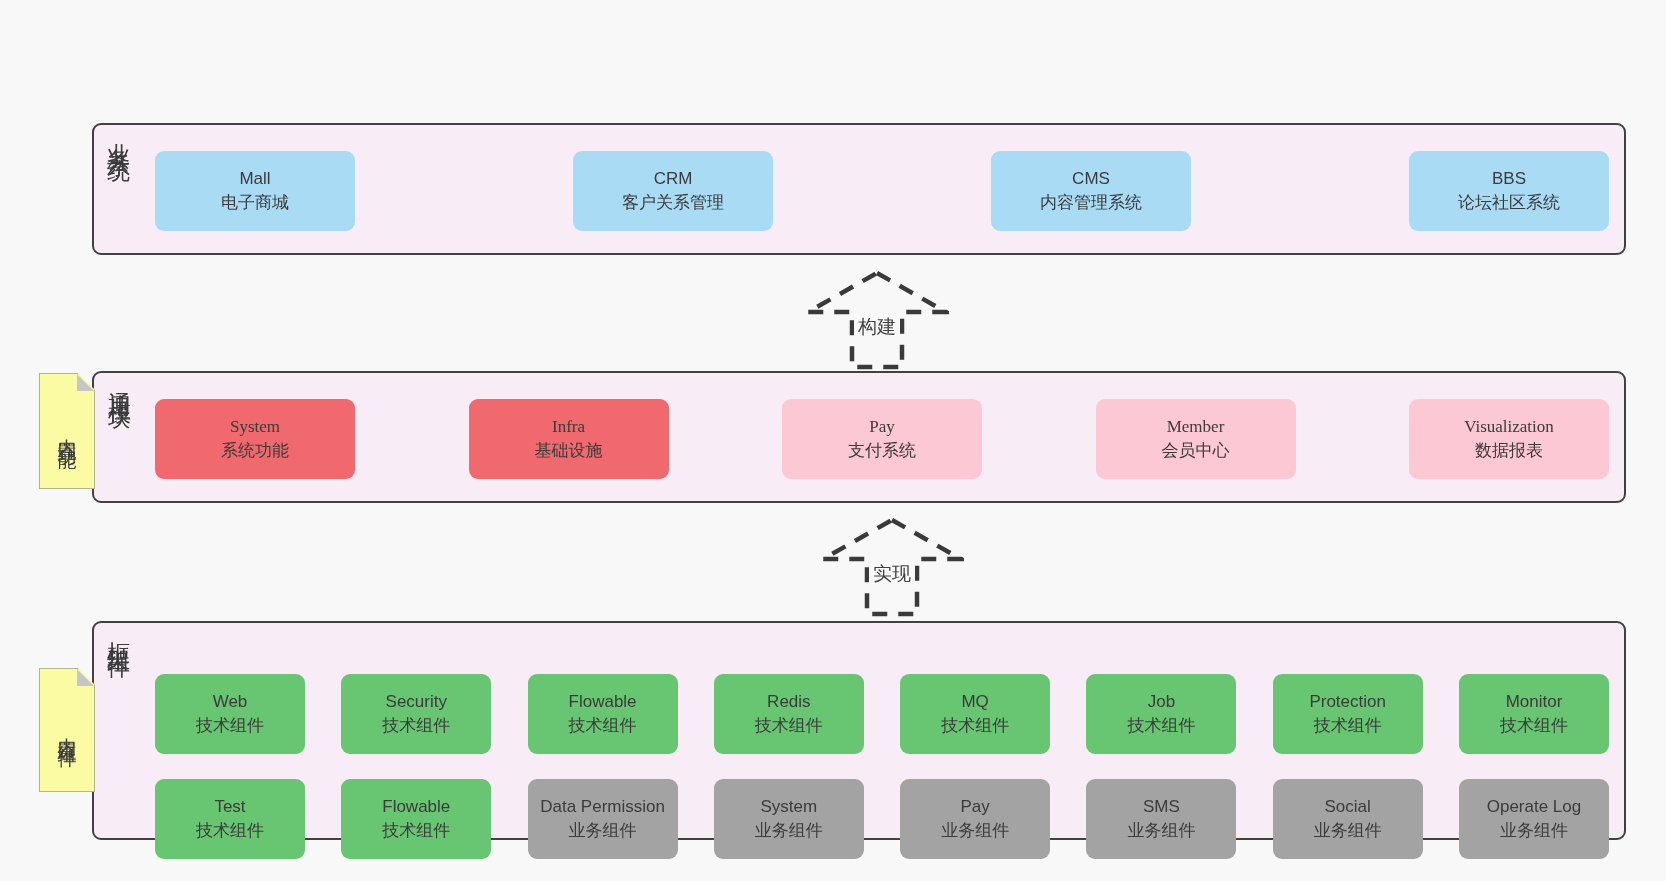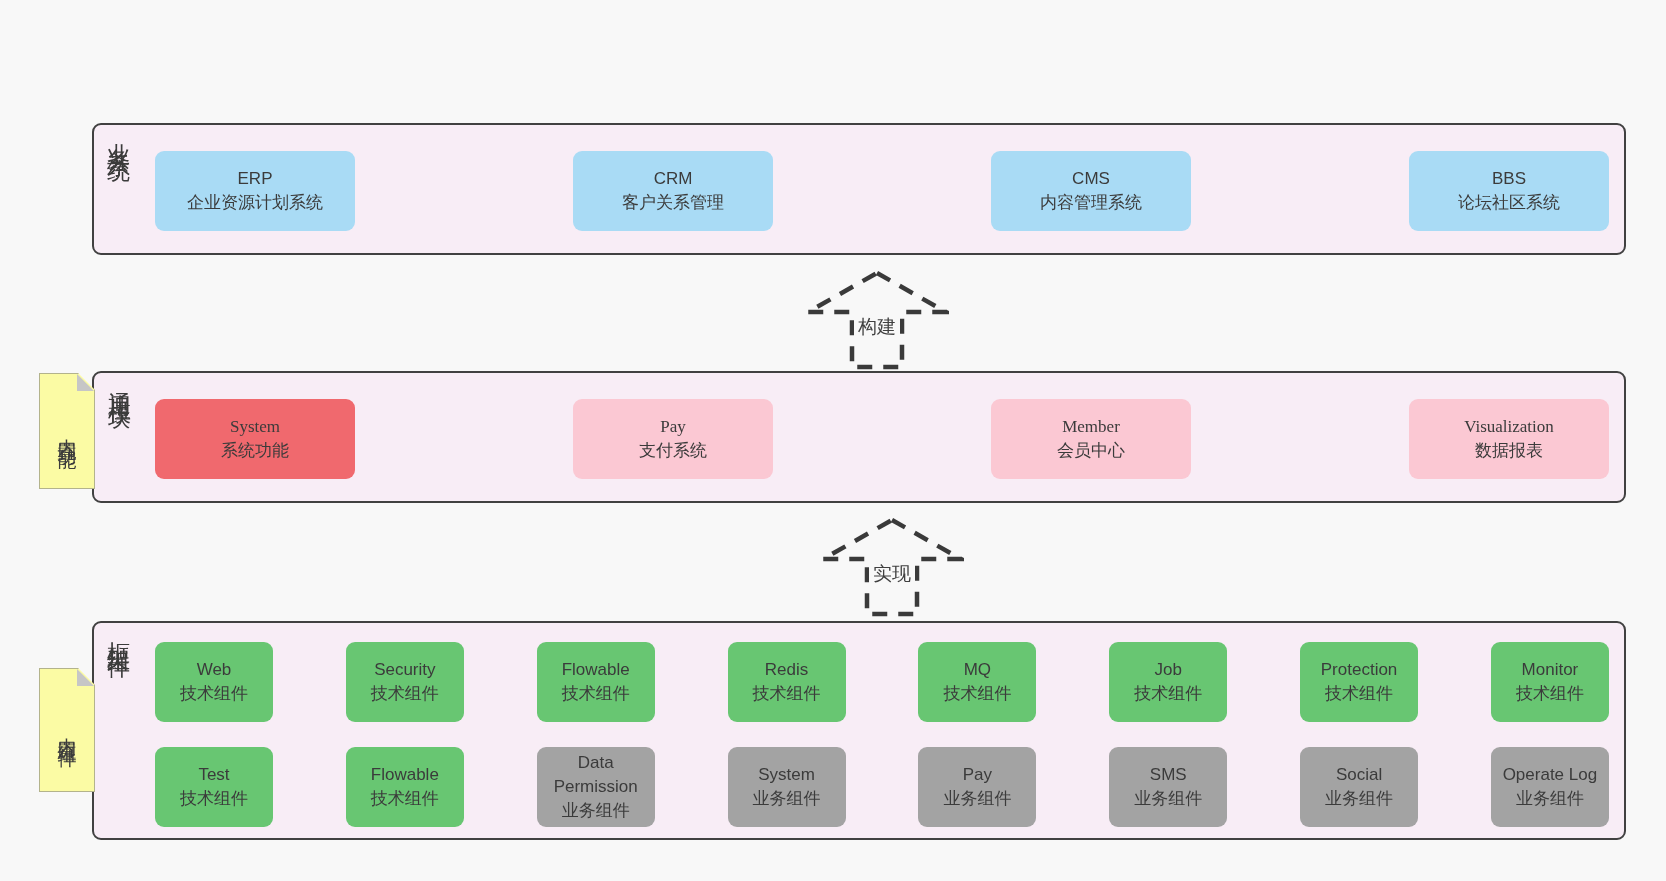--- a/index.html
+++ b/index.html
@@ -18,21 +18,21 @@
 
   .boxes-row{position:absolute;left:61px;width:1454px;display:flex;justify-content:space-between;}
   .row-single{top:26px;}
   .fw-row-0{top:19px;}
   .fw-row-1{top:124px;}
 
   .box{height:80px;border-radius:9px;display:flex;flex-direction:column;justify-content:center;
        align-items:center;text-align:center;font-size:17px;line-height:24px;color:#3b3b3b;
        box-sizing:border-box;padding:2px 6px;}
   .box-w200{width:200px;}
-  .box-w150{width:118px;}
+  .box-w150{width:150px;margin-top:32px;}
   .c-blue{background:#a9dbf5;}
   .c-red{background:#f0696e;}
   .c-pink{background:#fbc8d3;}
   .c-green{background:#68c672;}
   .c-lightgreen{background:#a3a3a3;}
 
   .note{position:absolute;width:56px;background:#fbfba4;border:1px solid #b3b38c;
         box-sizing:border-box;z-index:3;display:flex;align-items:center;justify-content:center;
         writing-mode:vertical-rl;text-orientation:upright;font-size:19px;letter-spacing:4px;
         clip-path:polygon(0 0,calc(100% - 17px) 0,100% 17px,100% 100%,0 100%);}
@@ -50,22 +50,22 @@
 </style>
 </head>
 <body>
 
 <div id="canvas">
 
   <div class="section" id="sec-business">
     <div class="side-label">业务系统</div>
     <div class="boxes-row row-single">
         <div class="box box-w200 c-blue">
-          <div>ERP</div>
-          <div>企业资源计划系统</div>
+          <div>Mall</div>
+          <div>电子商城</div>
         </div>
         <div class="box box-w200 c-blue">
           <div>CRM</div>
           <div>客户关系管理</div>
         </div>
         <div class="box box-w200 c-blue">
           <div>CMS</div>
           <div>内容管理系统</div>
         </div>
         <div class="box box-w200 c-blue">
@@ -82,20 +82,24 @@
     <span class="arrow-label">构建</span>
   </div>
 
   <div class="section" id="sec-modules">
     <div class="side-label">通用模块</div>
     <div class="boxes-row row-single">
         <div class="box box-w200 c-red">
           <div>System</div>
           <div>系统功能</div>
         </div>
+        <div class="box box-w200 c-red">
+          <div>Infra</div>
+          <div>基础设施</div>
+        </div>
         <div class="box box-w200 c-pink">
           <div>Pay</div>
           <div>支付系统</div>
         </div>
         <div class="box box-w200 c-pink">
           <div>Member</div>
           <div>会员中心</div>
         </div>
         <div class="box box-w200 c-pink">
           <div>Visualization</div>

